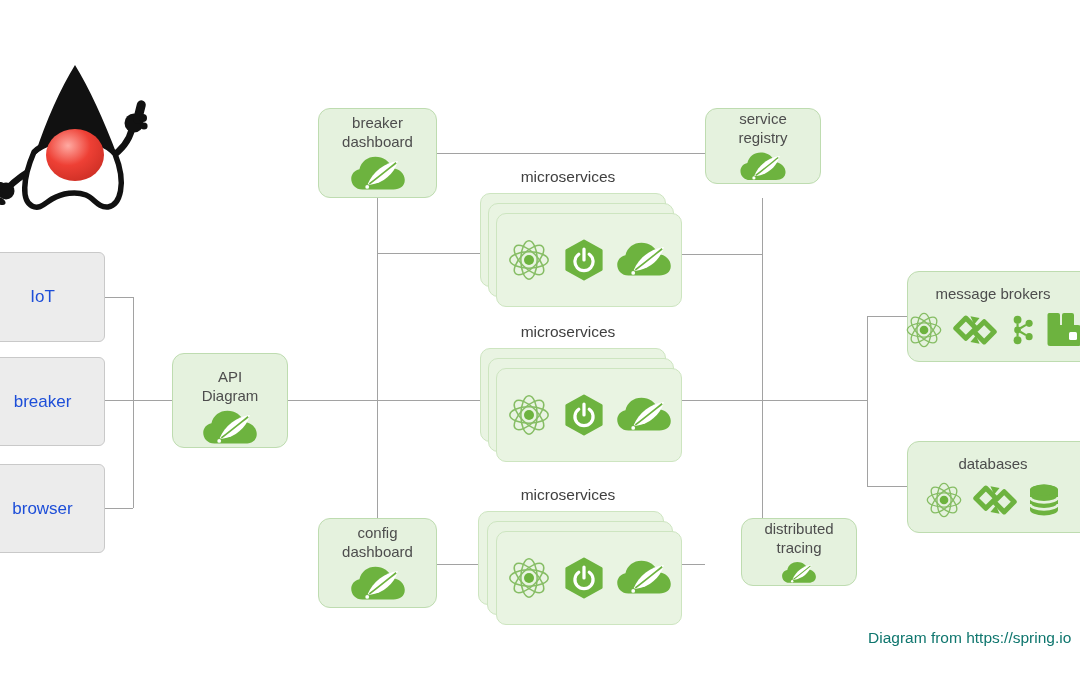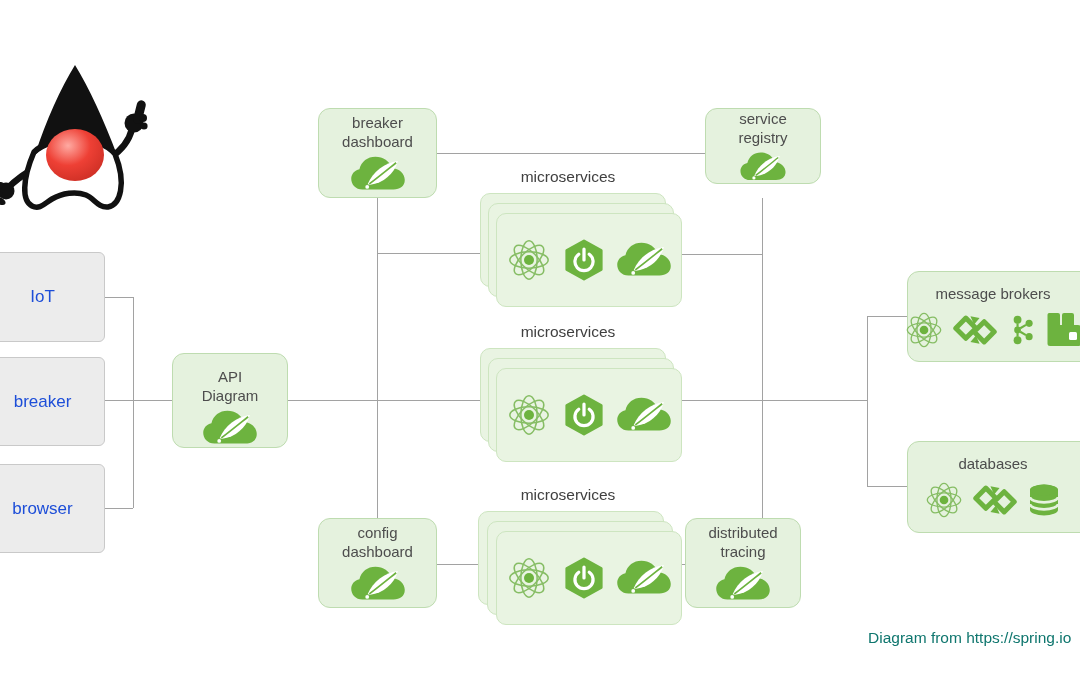--- a/index.html
+++ b/index.html
@@ -196,21 +196,21 @@
 <div class="node" style="left:318px;top:518px;width:119px;height:90px;">
   <div class="lbl">
     <div>config</div>
     <div>dashboard</div>
   </div>
   <svg width="56" height="38" viewBox="0 0 64 44">
       <use href="#ic-cloud"></use>
     </svg>
 </div>
 
-<div class="node" style="left:685px;top:518px;width:116px;height:90px;">
+<div class="node" style="left:741px;top:518px;width:116px;height:68px;">
   <div class="lbl">
     <div>distributed</div>
     <div>tracing</div>
   </div>
   <svg width="56" height="38" viewBox="0 0 64 44">
       <use href="#ic-cloud"></use>
     </svg>
 </div>
 
 <div class="stack-label" style="left:460px;top:168px;">microservices</div>

